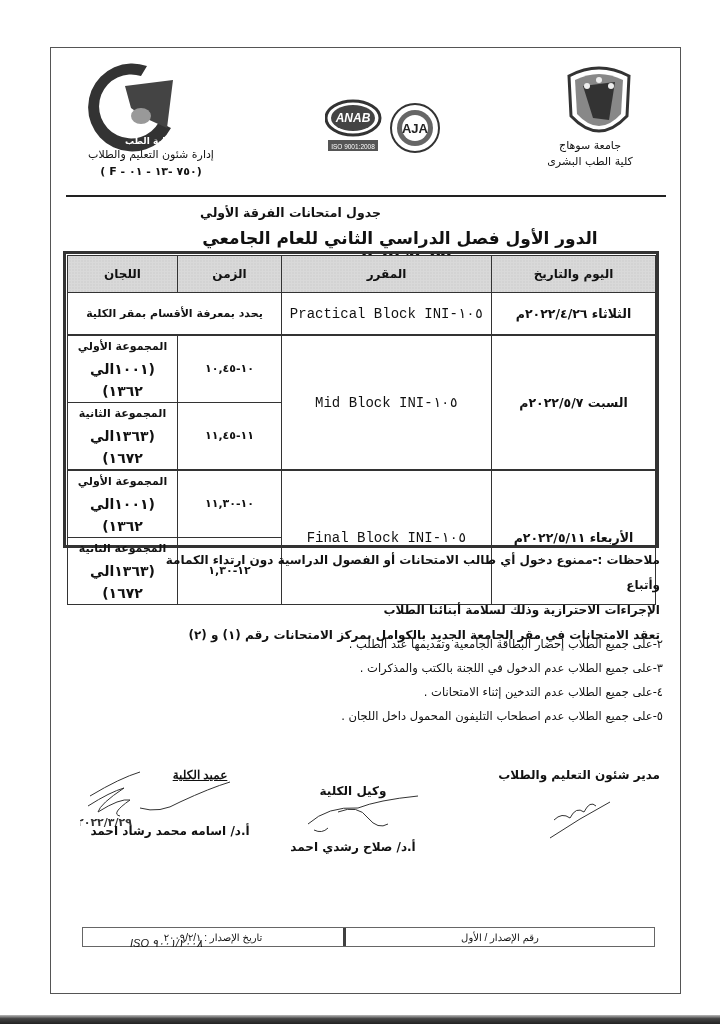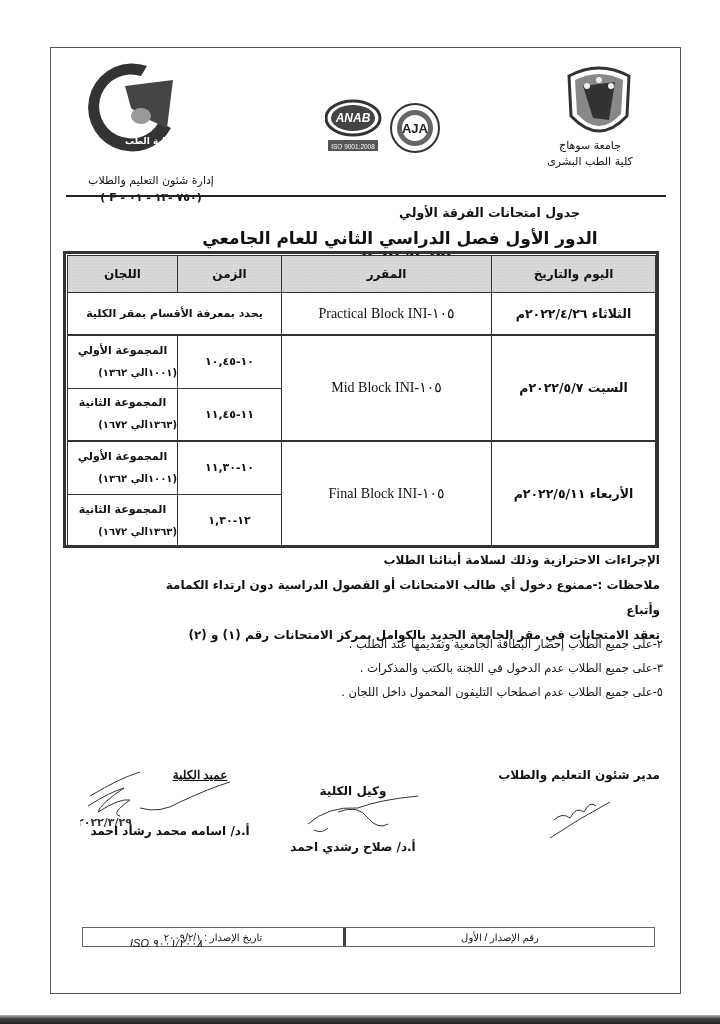--- a/index.html
+++ b/index.html
@@ -16,35 +16,35 @@
     position: absolute; left: 0; top: 1015px; width: 720px; height: 9px;
     background: linear-gradient(#bbb, #444 40%, #222);
   }
   .rtl { direction: rtl; }
 
   
   .logo-left { position: absolute; left: 85px; top: 58px; width: 100px; height: 95px; }
   .logo-right { position: absolute; left: 563px; top: 62px; width: 72px; height: 82px; }
   .cert-logos { position: absolute; left: 325px; top: 98px; width: 120px; height: 60px; }
   .hdr-left-text {
-    position: absolute; left: 76px; top: 172px; width: 150px; text-align: center;
+    position: absolute; left: 76px; top: 146px; width: 150px; text-align: center;
     font-size: 11px; line-height: 17px; font-family: "DejaVu Sans", sans-serif;
   }
   .hdr-right-text {
     position: absolute; left: 520px; top: 138px; width: 140px; text-align: center;
     font-size: 11px; line-height: 16px;
   }
   .hdr-rule {
     position: absolute; left: 66px; top: 195px; width: 600px; height: 0;
     border-top: 2px solid #222;
   }
 
   
   .title-1 {
-    position: absolute; left: 200px; top: 205px; width: 380px; text-align: right;
+    position: absolute; left: 200px; top: 205px; width: 380px; text-align: left;
     font-weight: bold; font-size: 12.5px;
   }
   .title-2 {
     position: absolute; left: 190px; top: 228px; width: 420px; text-align: center;
     font-weight: bold; font-size: 17px;
   }
 
   
   .exam-table-wrap {
     position: absolute; left: 63px; top: 251px; width: 596px; height: 297px;
@@ -57,26 +57,26 @@
   .exam-table td, .exam-table th {
     border: 1.2px solid #333; text-align: center; vertical-align: middle;
     padding: 0;
   }
   .exam-table th {
     background: #d9d9d9; font-weight: bold; font-size: 12px; height: 36px;
     background-image: radial-gradient(#c2c2c2 0.6px, transparent 0.7px);
     background-size: 3px 3px;
   }
   .cell-date { font-weight: bold; font-size: 12.5px; }
-  .cell-course { font-family: Liberation Serif, serif; font-size: 14px; }
+  .cell-course { font-family: Liberation Mono, monospace; font-size: 14px; }
   .cell-time { font-weight: bold; font-size: 11px; }
   .cell-notes { font-weight: bold; font-size: 11px; line-height: 22px; }
   .cell-notes-merged { font-weight: bold; font-size: 11px; }
   .row-sep td { border-bottom-width: 2px; }
-  .grp-range { font-size: 10px; text-align: right; }
+  .grp-range { font-size: 14px; }
 
   
   .notes-block {
     position: absolute; left: 140px; top: 548px; width: 520px;
     font-weight: bold; font-size: 12px; line-height: 25px; direction: rtl; text-align: right;
   }
   .rules-block {
     position: absolute; left: 200px; top: 632px; width: 463px;
     font-size: 11.5px; line-height: 24px; direction: rtl; text-align: right;
   }
@@ -208,28 +208,29 @@
       <td class="cell-notes">
         <div>المجموعة الثانية</div>
         <div class="grp-range">(١٣٦٣الي ١٦٧٢)</div>
       </td>
     </tr>
   </tbody>
     </table>
 </div>
 
 <div class="notes-block">
+  <div>ملاحظات :-ممنوع دخول أي طالب الامتحانات أو الفصول الدراسية دون ارتداء الكمامة وأتباع</div>
   <div>الإجراءات الاحترازية وذلك لسلامة أبنائنا الطلاب</div>
-  <div>ملاحظات :-ممنوع دخول أي طالب الامتحانات أو الفصول الدراسية دون ارتداء الكمامة وأتباع</div>
   <div>تعقد الامتحانات في مقر الجامعة الجديد بالكوامل  بمركز الامتحانات رقم (١) و (٢)</div>
 </div>
 
 <div class="rules-block">
   <div>٢-على جميع الطلاب إحضار البطاقة الجامعية وتقديمها عند الطلب .</div>
   <div>٣-على جميع الطلاب عدم الدخول في اللجنة بالكتب والمذكرات .</div>
+  <div>٤-على جميع الطلاب عدم التدخين إثناء الامتحانات .</div>
   <div>٥-على جميع الطلاب عدم اصطحاب التليفون المحمول داخل اللجان .</div>
 </div>
 
 <div class="sig sig-dean">
   <svg width="180" height="60" viewBox="0 0 180 60">
     <path d="M10 28 Q40 10 60 4 M8 38 Q30 24 44 20 Q20 36 18 44 Q40 30 50 32 Q30 46 40 48 M60 40 Q80 46 100 34 Q130 20 150 14" fill="none" stroke="#333" stroke-width="1"></path>
     <text x="52" y="58" font-size="11" fill="#333" font-family="DejaVu Sans, sans-serif">٢٠٢٢/٣/٢٩</text>
   </svg>
   <div style="position:absolute;left:60px;top:0;width:120px;text-decoration:underline;font-family:Liberation Serif, serif;">عميد الكلية</div>
   <div class="name">أ.د/ اسامه محمد رشاد احمد</div>

